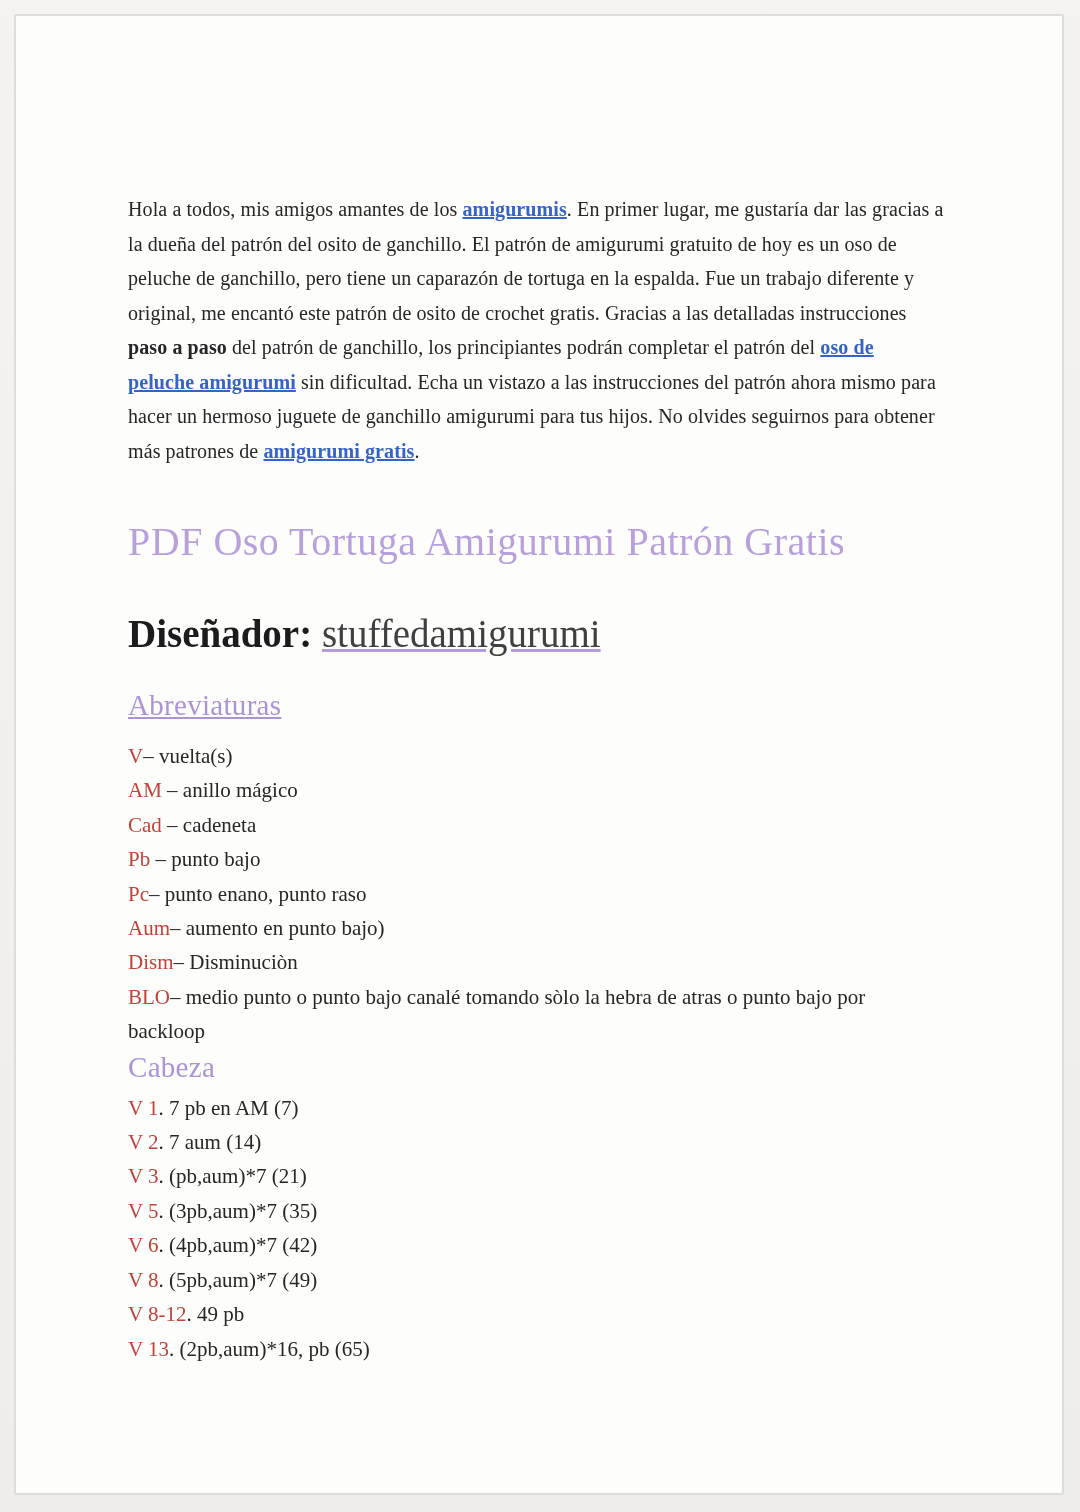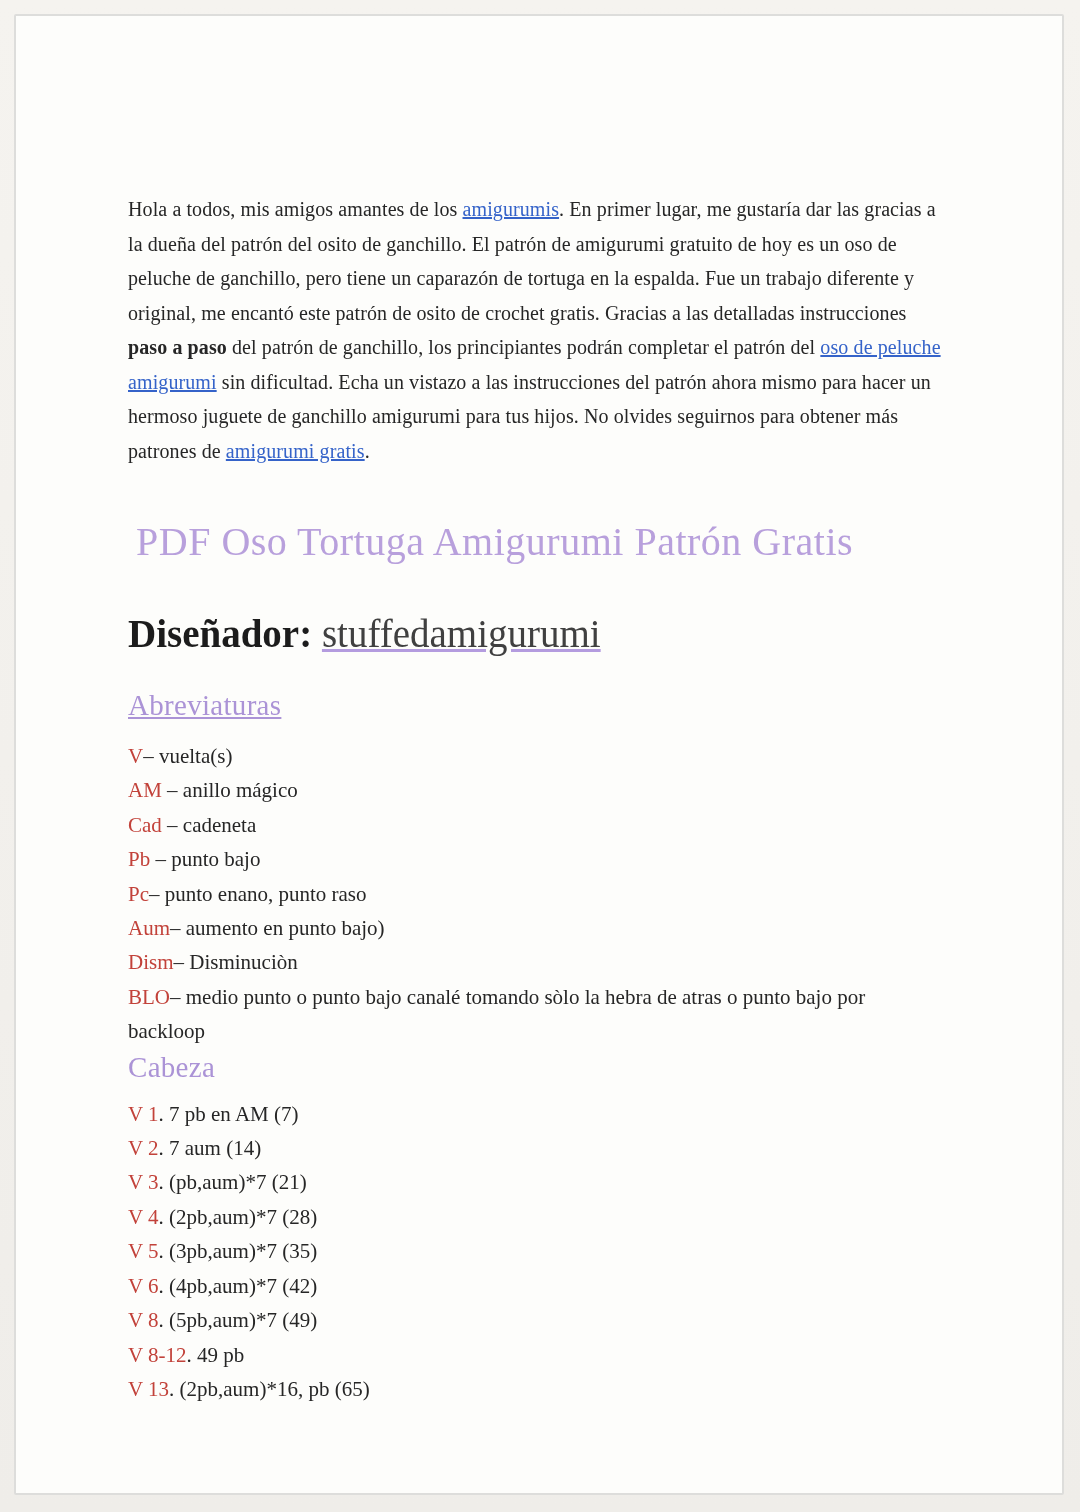--- a/index.html
+++ b/index.html
@@ -28,28 +28,28 @@
   p.intro {
     margin: 0 0 50px 0;
     width: 816px;
     font-size: 20px;
     line-height: 34.5px;
     color: #262626;
     letter-spacing: 0.1px;
   }
   p.intro .blue-link {
     color: #3563c9;
-    font-weight: normal;
+    font-weight: bold;
     text-decoration: underline;
     cursor: pointer;
   }
   p.intro .bold { font-weight: bold; }
 
   h1.main-title {
-    margin: 8px;
+    margin: 0;
     font-weight: 400;
     font-size: 40px;
     line-height: 48px;
     color: #b8a0dc;
     letter-spacing: 0.5px;
   }
   h2.designer {
     margin: 43px 0 0 0;
     font-size: 39px;
     line-height: 50px;
@@ -76,21 +76,21 @@
   h3.cabeza-title { margin-top: 0; }
 
   .abbrev-list {
     margin-top: 16px;
     width: 775px;
     font-size: 21px;
     line-height: 34.4px;
     color: #262626;
   }
   .pattern-list {
-    margin-top: 12px;
+    margin-top: 6px;
     width: 775px;
     font-size: 21px;
     line-height: 34.4px;
     color: #262626;
   }
   .term { color: #c2423a; }
 </style>
 </head>
 <body>
 
@@ -116,21 +116,20 @@
         <div><span class="term">Dism</span><span>– Disminuciòn</span></div>
         <div><span class="term">BLO</span><span>– medio punto o punto bajo canalé tomando sòlo la hebra de atras o punto bajo por backloop</span></div>
       </div>
 
       <h3 class="section-title cabeza-title">Cabeza</h3>
 
       <div class="pattern-list">
         <div><span class="term">V 1</span><span>. 7 pb en AM (7)</span></div>
         <div><span class="term">V 2</span><span>. 7 aum (14)</span></div>
         <div><span class="term">V 3</span><span>. (pb,aum)*7 (21)</span></div>
-        <div><span class="term">V 4</span><span>. (2pb,aum)*7 (28)</span></div>
         <div><span class="term">V 5</span><span>. (3pb,aum)*7 (35)</span></div>
         <div><span class="term">V 6</span><span>. (4pb,aum)*7 (42)</span></div>
         <div><span class="term">V 8</span><span>. (5pb,aum)*7 (49)</span></div>
         <div><span class="term">V 8-12</span><span>. 49 pb</span></div>
         <div><span class="term">V 13</span><span>. (2pb,aum)*16, pb (65)</span></div>
       </div>
 
     </div>
   </div>
 </div>

